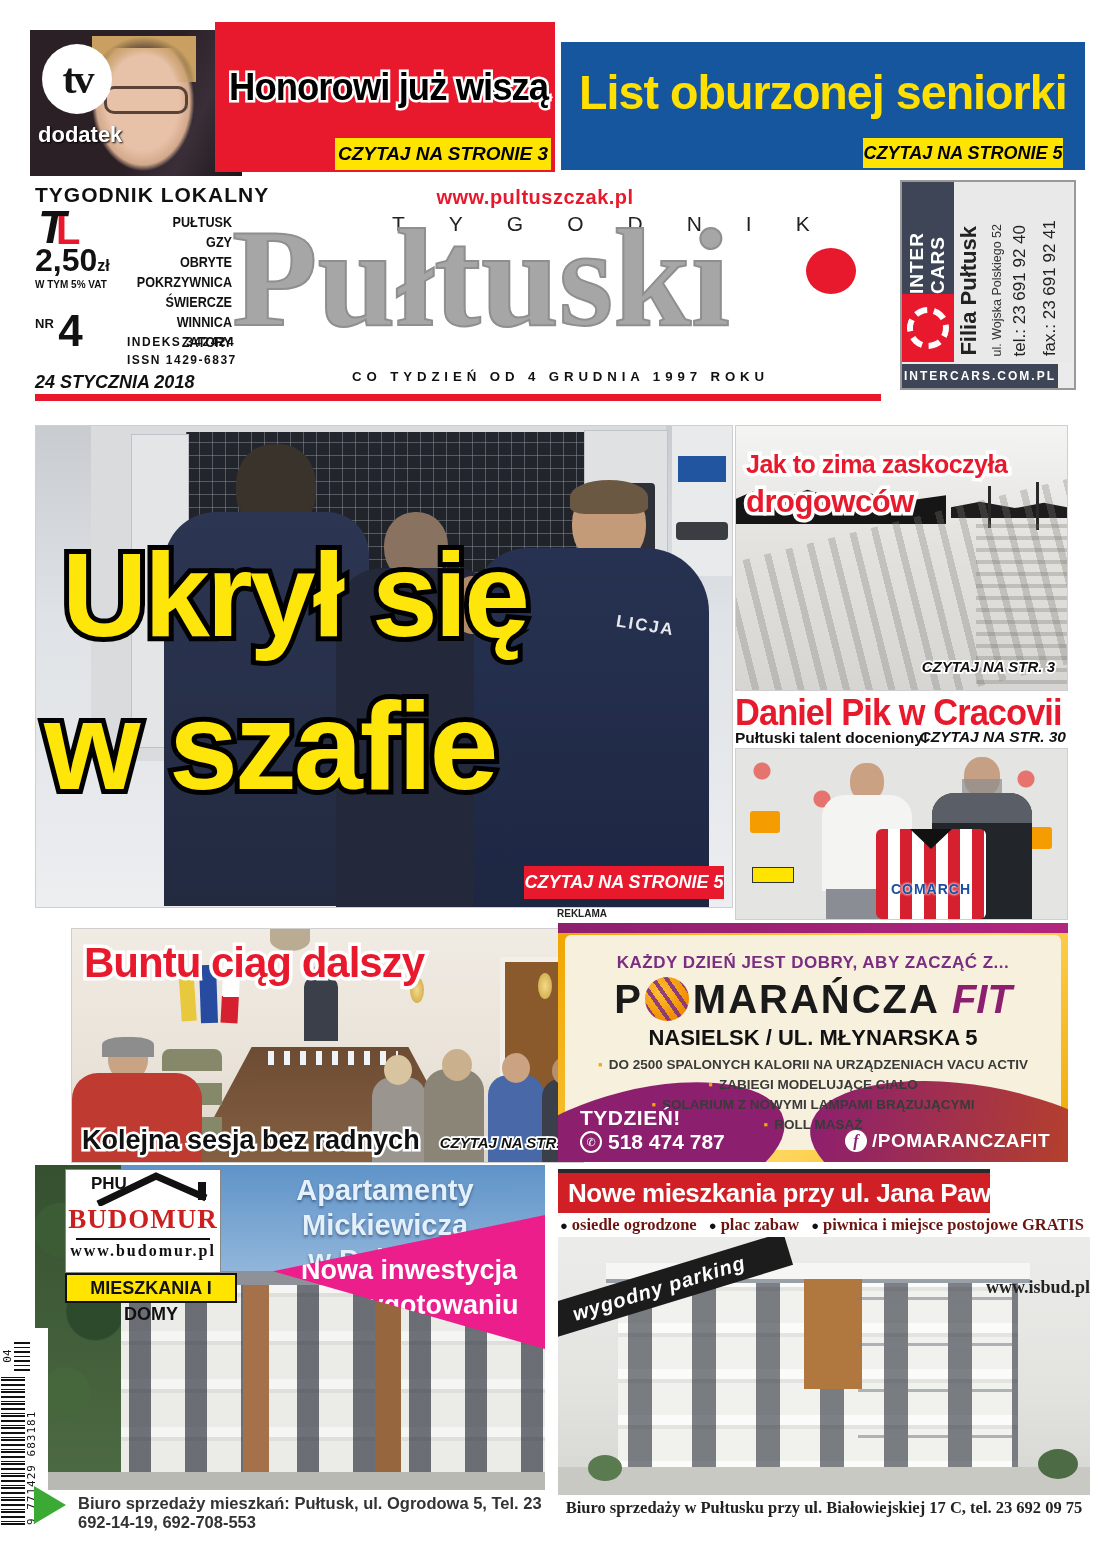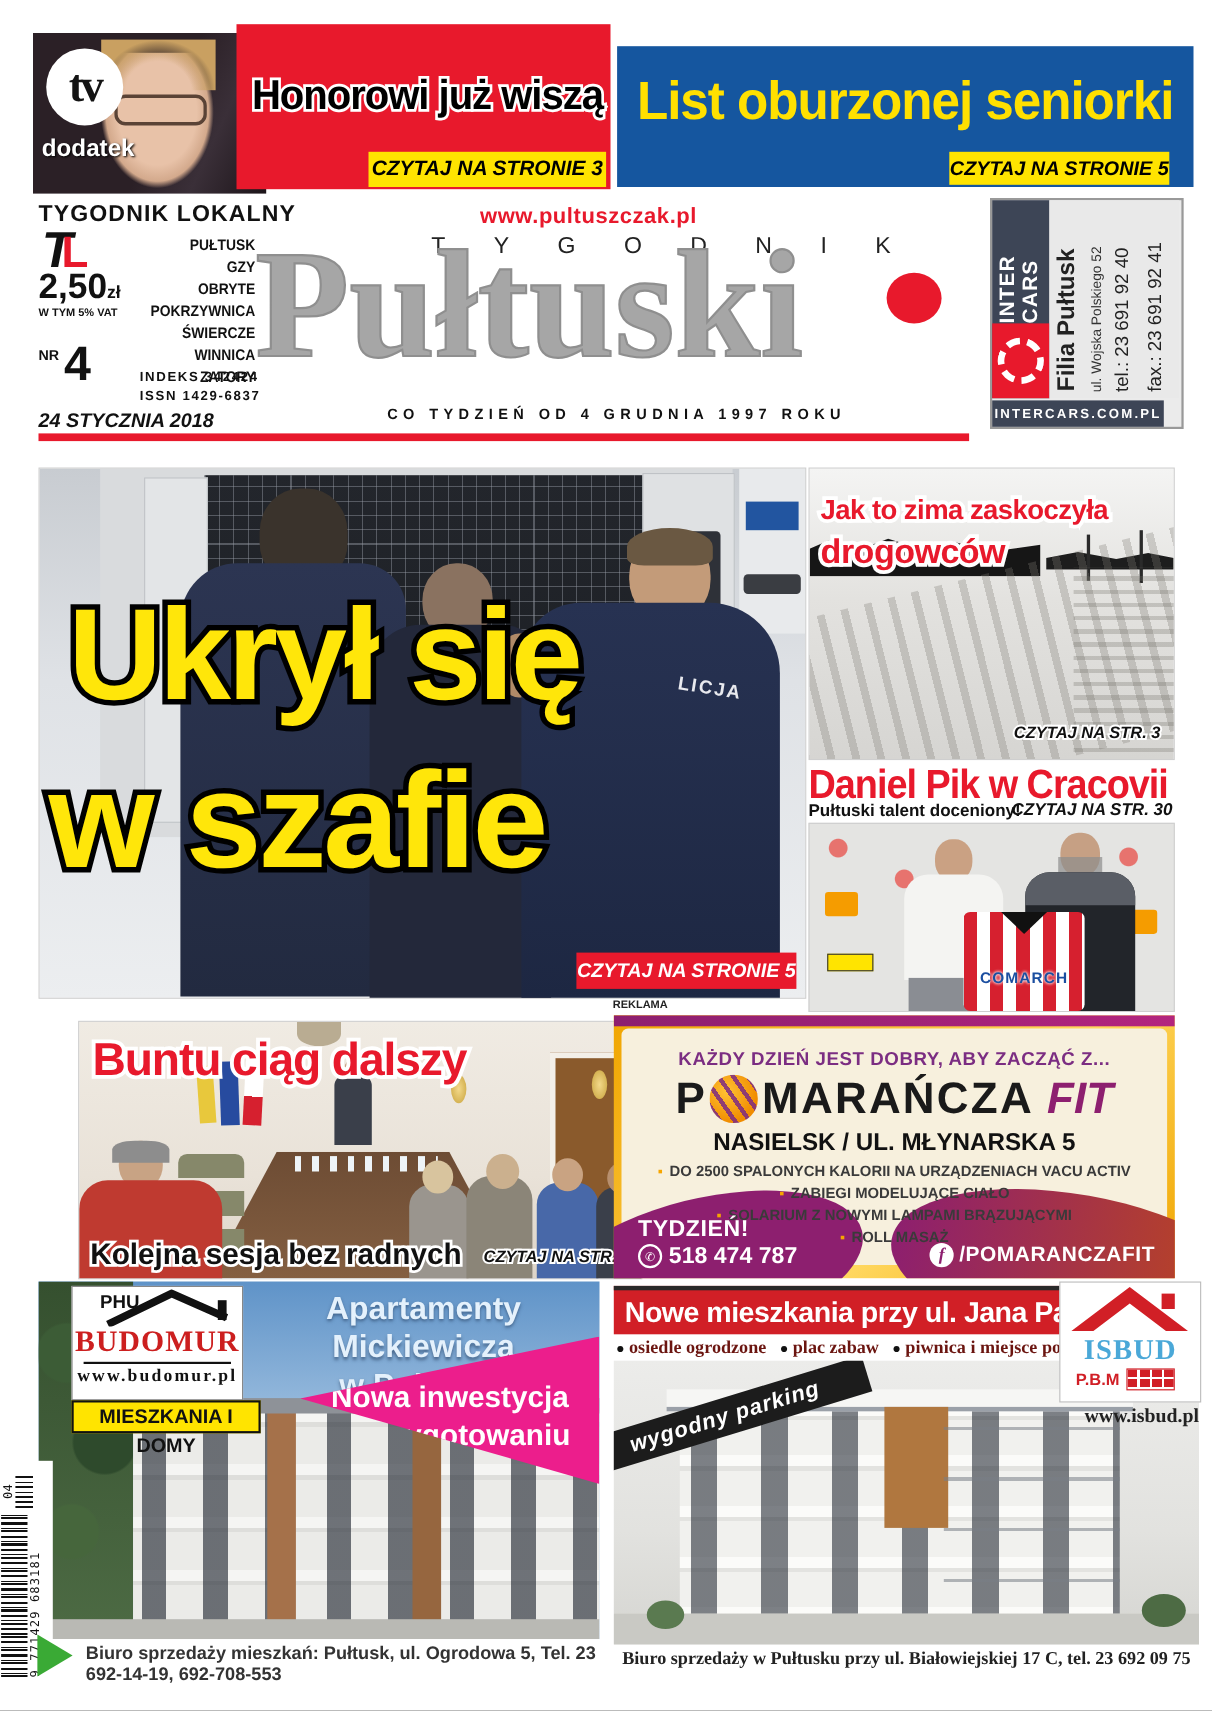--- a/index.html
+++ b/index.html
@@ -373,31 +373,18 @@
       <div class="abs" style="left:300px;top:60px;width:160px;height:170px;
            background:repeating-linear-gradient(180deg,rgba(120,126,134,.55) 0 3px,transparent 3px 46px);"></div>
       <div class="abs" style="left:0;bottom:0;width:532px;height:28px;background:#c9c9c4;"></div>
       <div class="abs" style="left:480px;bottom:16px;width:40px;height:30px;background:#4d6b44;border-radius:50%;"></div>
       <div class="abs" style="left:30px;bottom:14px;width:34px;height:26px;background:#5a7a50;border-radius:50%;"></div>
       <div class="abs ctr" style="left:-34px;top:34px;width:270px;height:34px;background:#1c1c1c;transform:rotate(-17deg);display:flex;align-items:center;justify-content:center;">
         <span class="b i" style="color:#fff;font-size:20px;letter-spacing:1px;">wygodny parking</span>
       </div>
     </div>
 
-    <div class="abs" style="left:405px;top:0;width:127px;height:108px;background:#fff;border:1px solid #bbb;">
-      <svg class="abs" style="left:8px;top:2px;" width="110" height="44" viewBox="0 0 110 44">
-        <polygon points="55,2 108,42 88,42 55,17 22,42 2,42" fill="#d11f26"></polygon>
-        <rect x="84" y="8" width="12" height="14" fill="#d11f26"></rect>
-      </svg>
-      <div class="abs serif b ctr" style="left:0;top:46px;width:127px;font-size:26px;color:#4aa8d8;letter-spacing:1px;">ISBUD</div>
-      <div class="abs" style="left:14px;top:78px;display:flex;align-items:center;gap:6px;">
-        <span class="b" style="font-size:15px;color:#d11f26;">P.B.M</span>
-        <span style="width:42px;height:18px;display:inline-block;
-              background:repeating-linear-gradient(90deg,transparent 0 9px,#fff 9px 11px),repeating-linear-gradient(180deg,#d11f26 0 7px,#fff 7px 9px);
-              border:1px solid #d11f26;"></span>
-      </div>
-    </div>
     <div class="abs serif b" style="left:405px;top:112px;width:127px;text-align:right;font-size:18px;color:#222;">www.isbud.pl</div>
   </div>
 
   <div class="abs serif ctr" style="left:558px;top:1498px;width:532px;font-size:16.5px;color:#222;font-weight:bold;">Biuro sprzedaży w Pułtusku przy ul. Białowiejskiej 17 C,  tel. 23 692 09 75</div>
 
 </div>
 
 </body></html>

